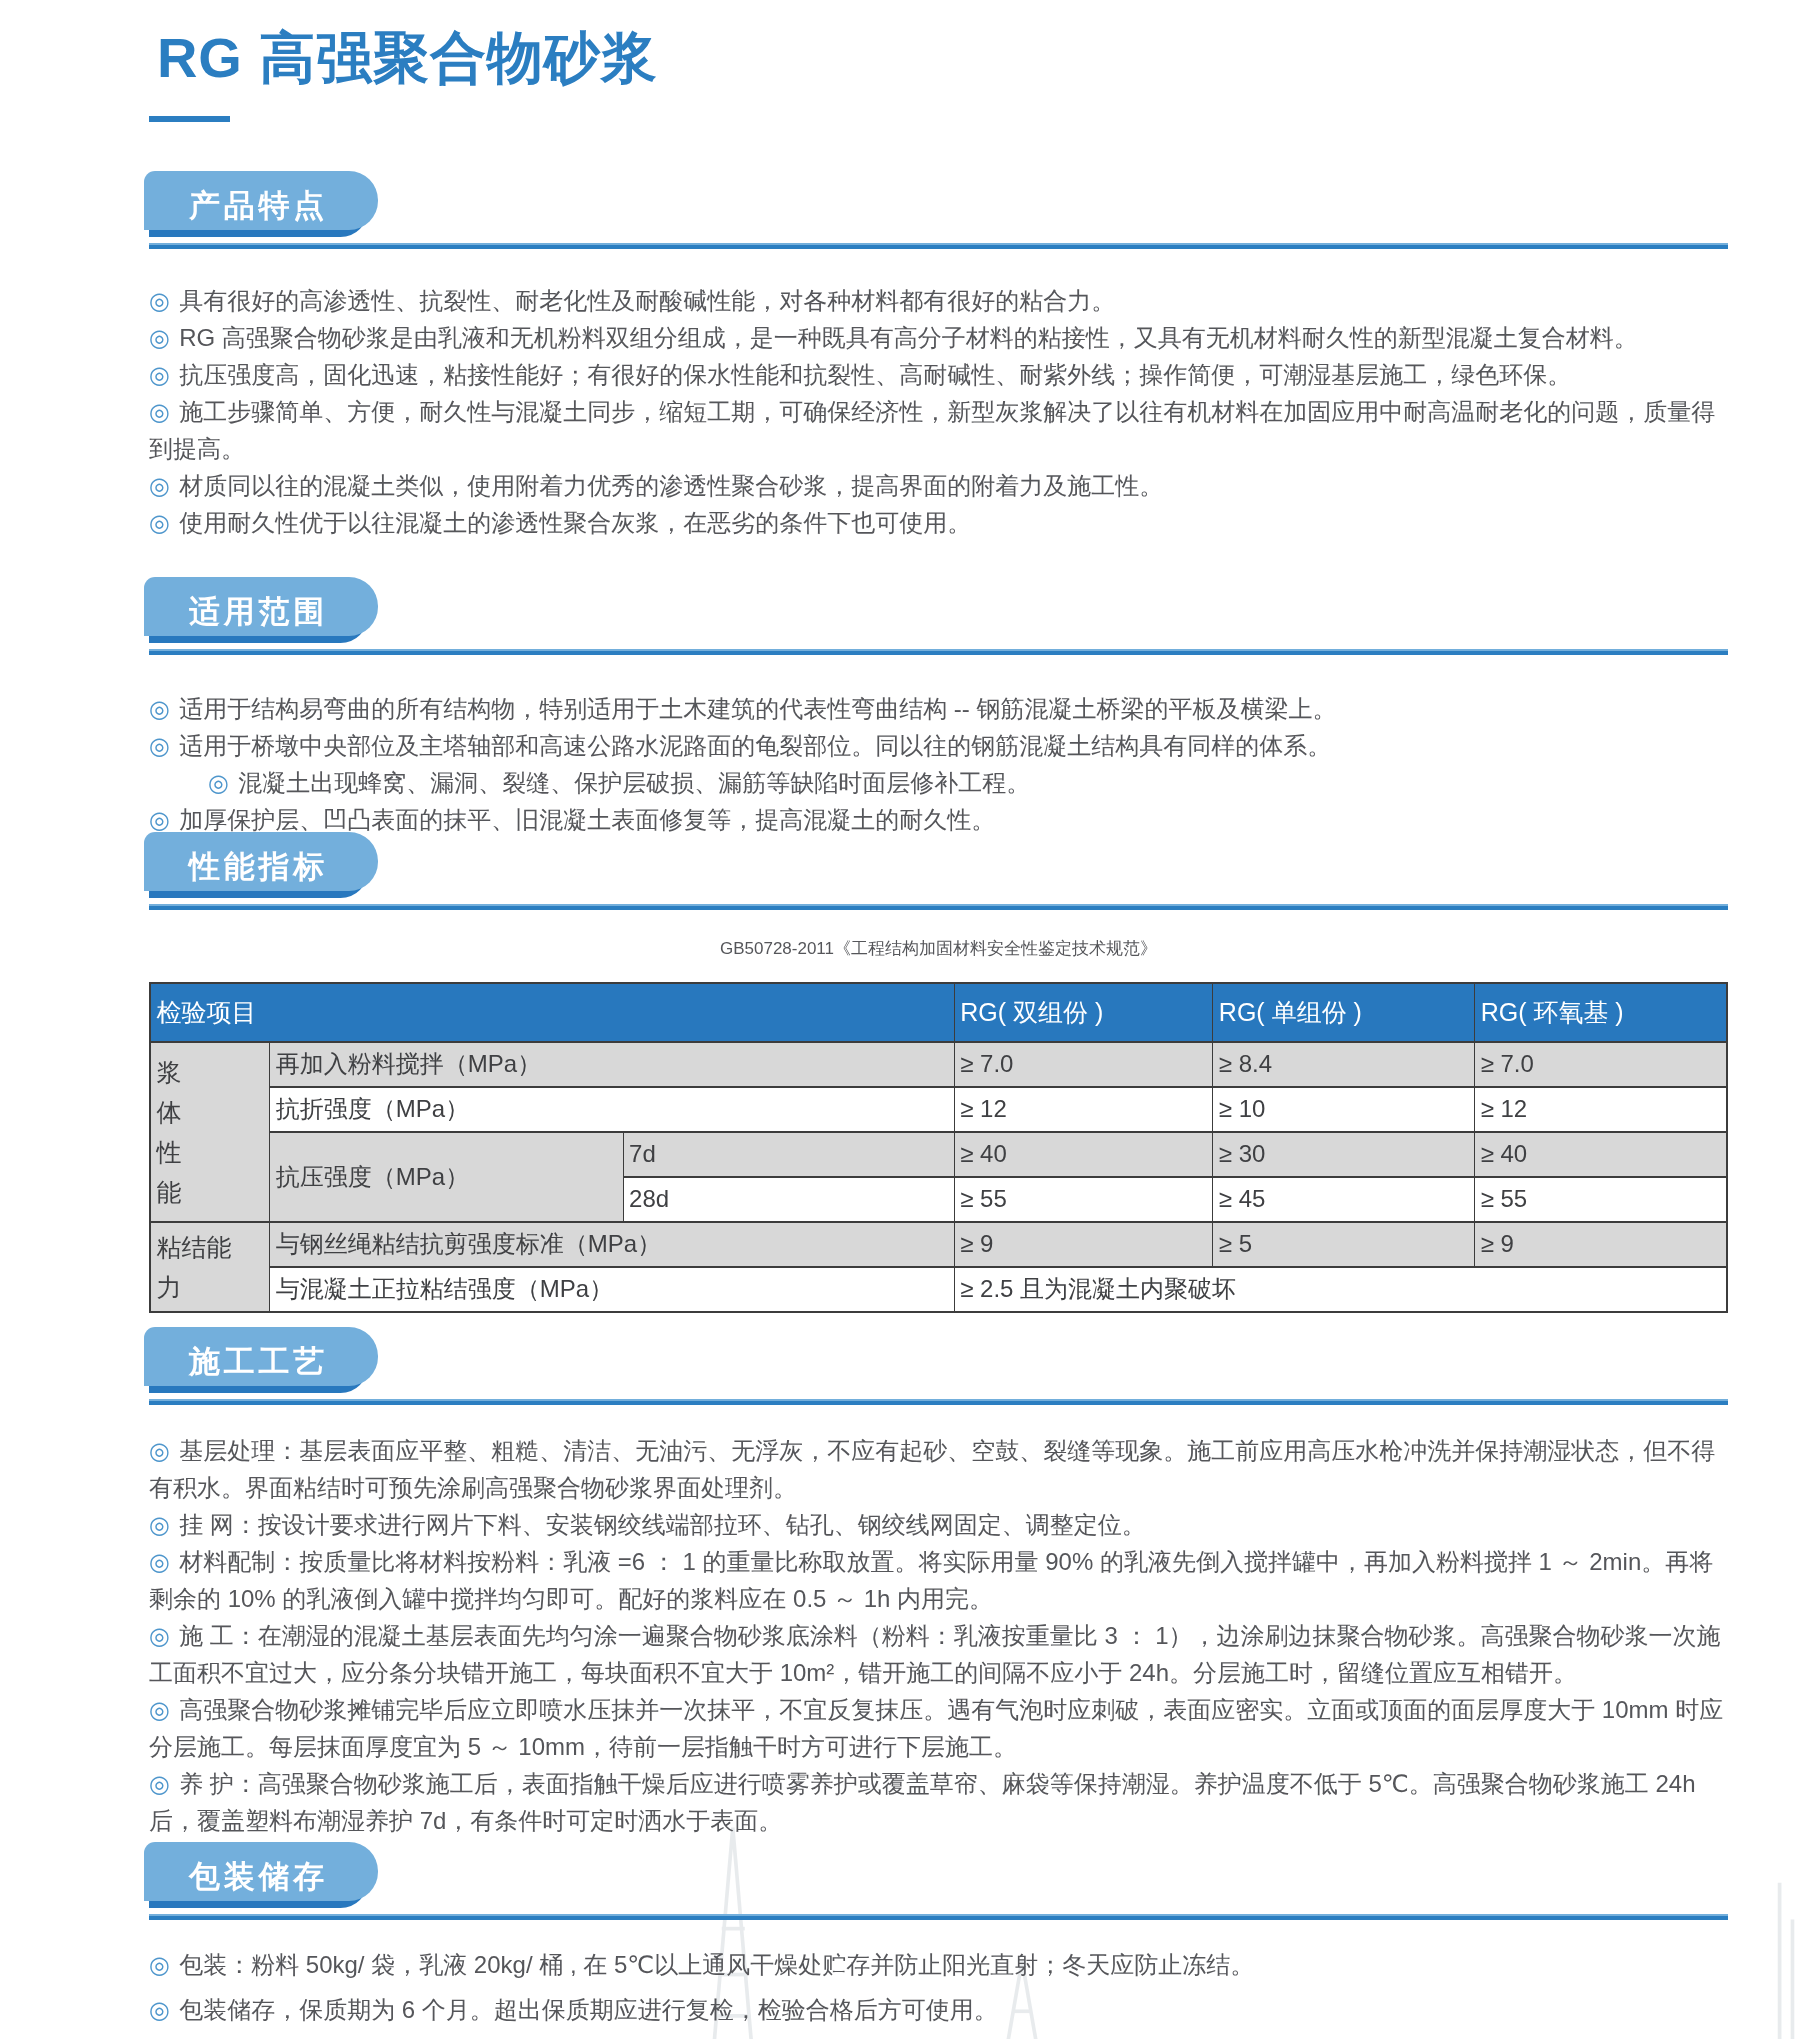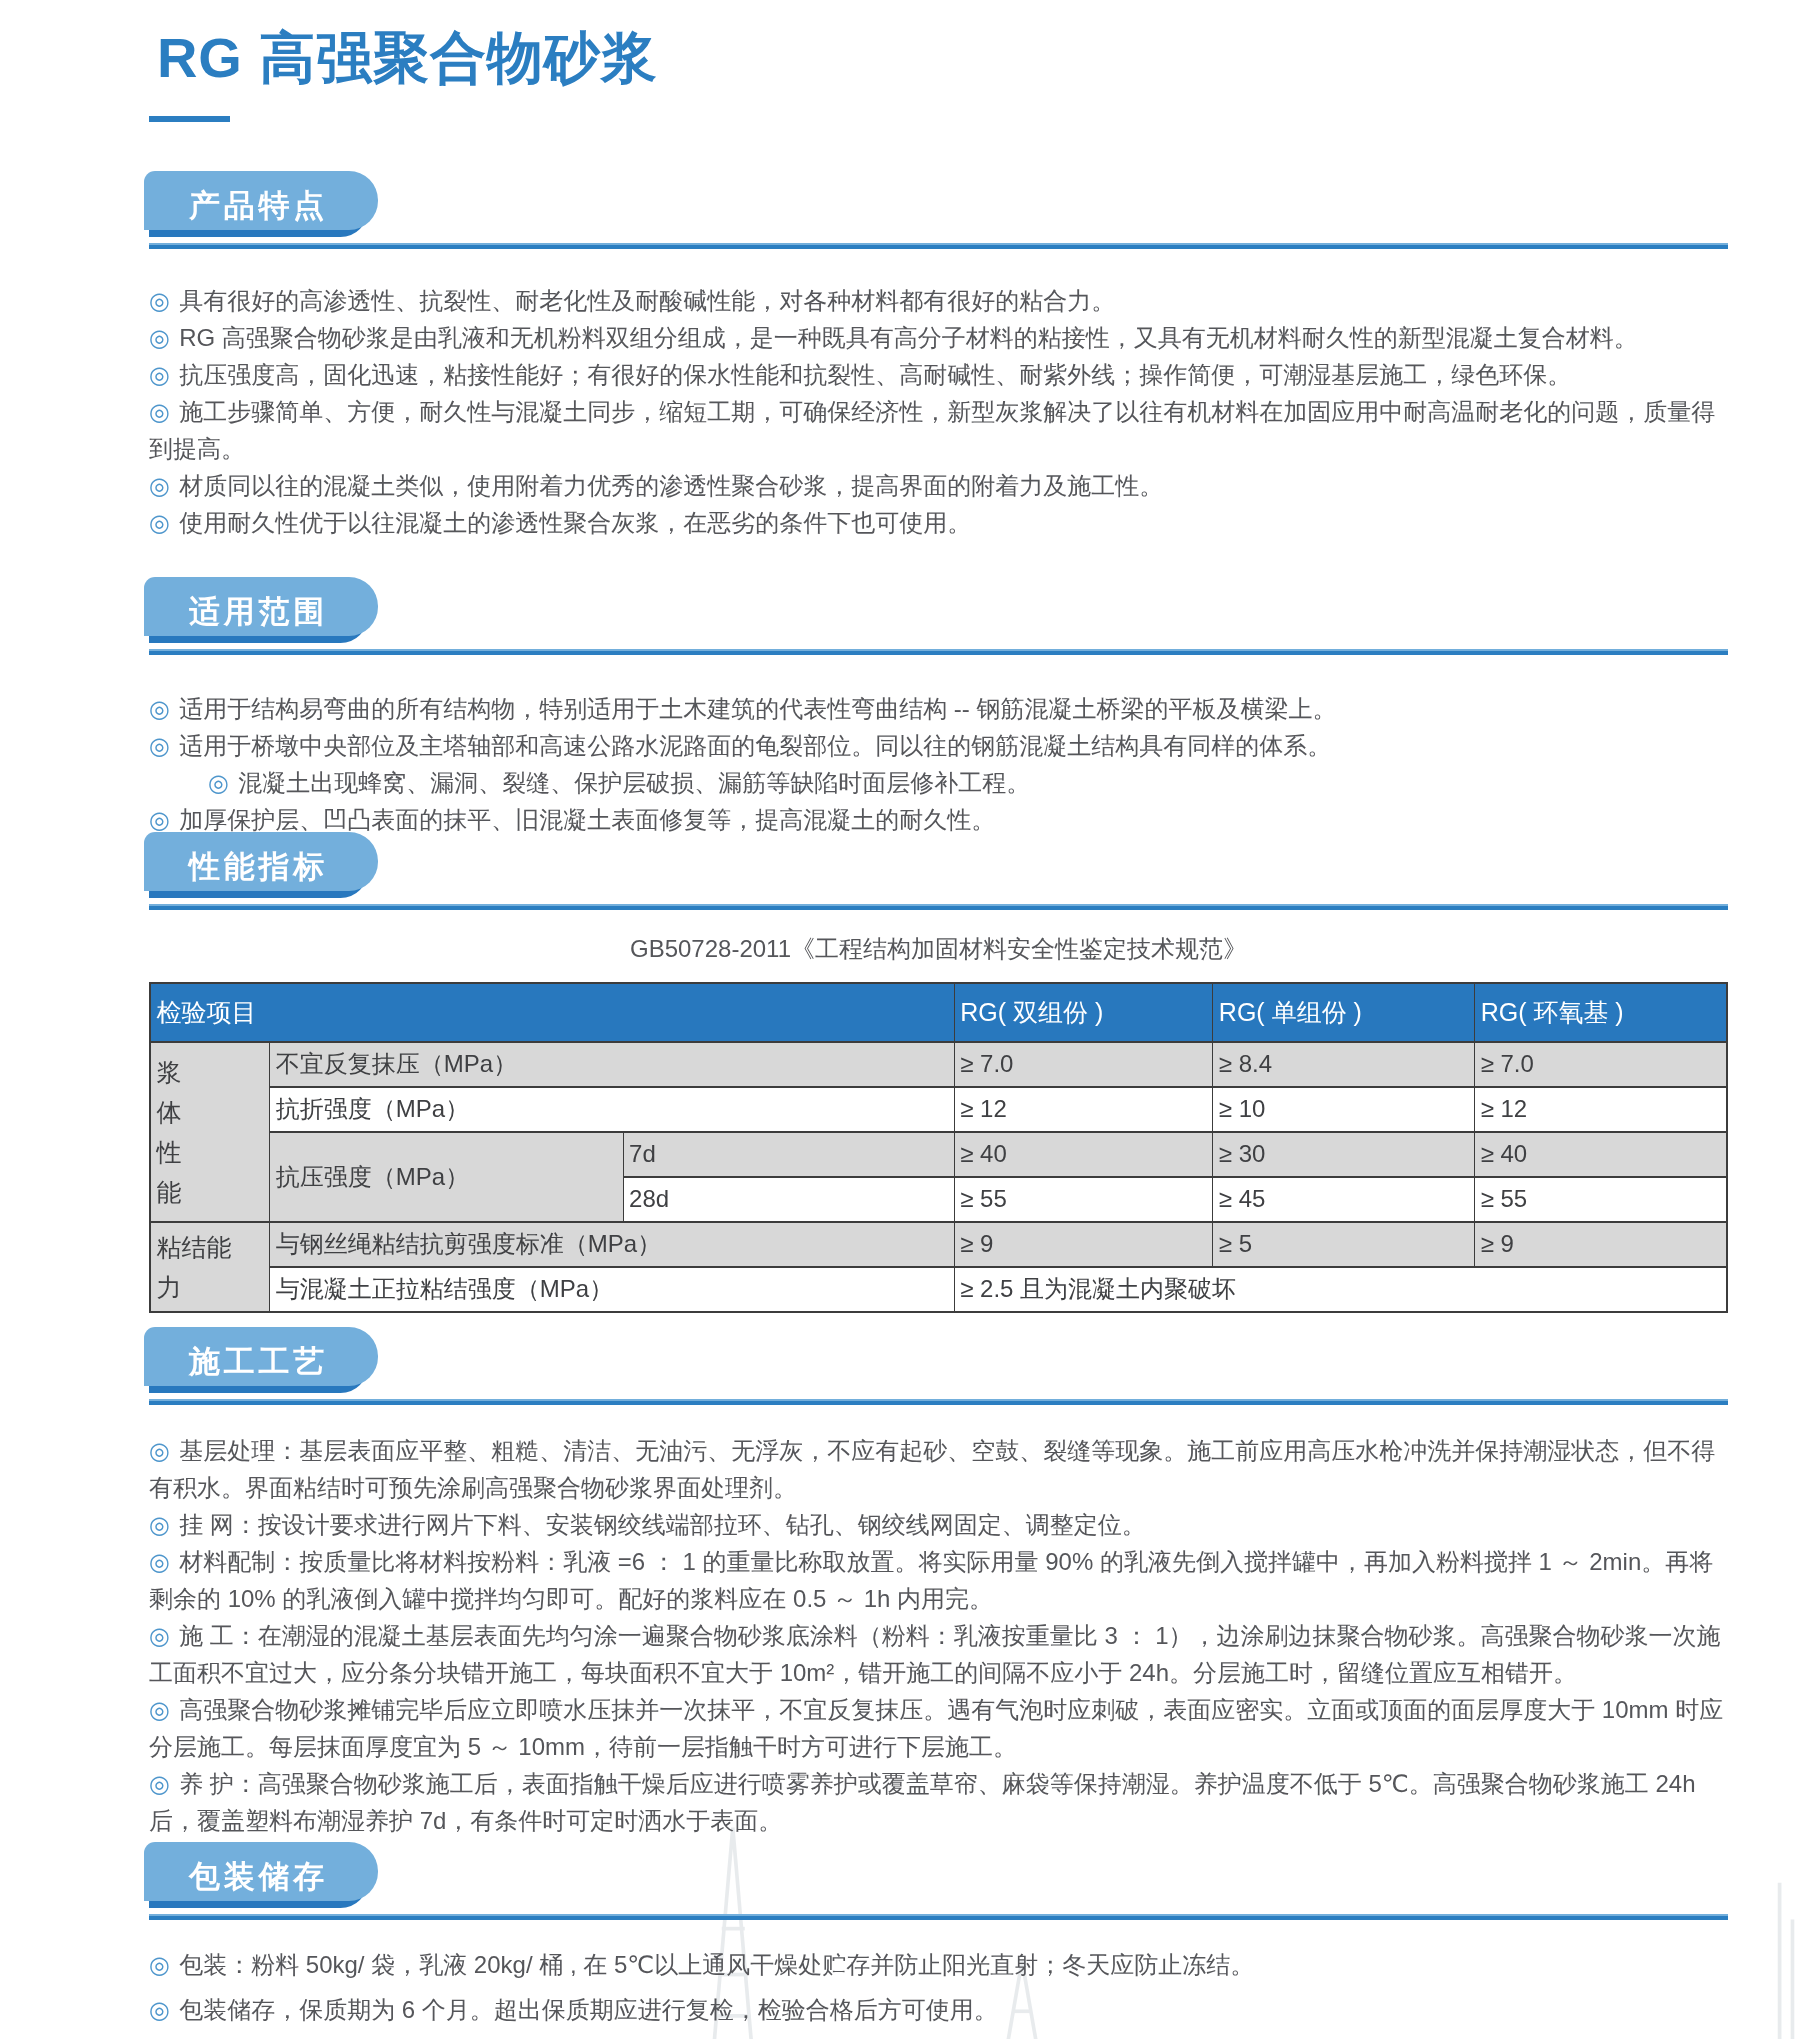--- a/index.html
+++ b/index.html
@@ -52,21 +52,21 @@
   .sec-scope{margin-top:55px;}
   .sec-scope .bullets{margin-top:35px;}
   .sec-performance{margin-top:13px;}
   .sec-process{margin-top:33px;}
   .sec-process .bullets{margin-top:27.5px;}
   .sec-packaging{margin-top:22px;}
   .sec-packaging .bullets{margin-top:26px;}
   .sec-packaging .bullet + .bullet{margin-top:7.3px;}
 
   
-  .standard-line{margin-top:22px;text-align:center;font-size:24px;line-height:33px;color:#55565A;}
+  .standard-line{margin-top:22px;text-align:center;font-size:17px;line-height:33px;color:#55565A;}
   table.perf{
     width:100%;margin-top:16.5px;border-collapse:collapse;table-layout:fixed;
     font-size:24px;color:#3F4043;
   }
   table.perf th,table.perf td{
     border:1.8px solid #3C3C3C;text-align:left;vertical-align:middle;
     padding:0 5.5px;height:43px;
   }
   table.perf tr{border-top:2.8px solid #3C3C3C;}
   table.perf{border:2.8px solid #3C3C3C;}
@@ -163,21 +163,21 @@
           <th>RG( 单组份 )</th>
           <th>RG( 环氧基 )</th>
         </tr>
         <tr>
           <td class="vlabel" rowspan="4">
             <div>浆</div>
             <div>体</div>
             <div>性</div>
             <div>能</div>
           </td>
-          <td class="cell-gray" colspan="2">不宜反复抹压（MPa）</td>
+          <td class="cell-gray" colspan="2">再加入粉料搅拌（MPa）</td>
           <td class="cell-gray">≥ 7.0</td>
           <td class="cell-gray">≥ 8.4</td>
           <td class="cell-gray">≥ 7.0</td>
         </tr>
         <tr>
           <td class="cell-white" colspan="2">抗折强度（MPa）</td>
           <td class="cell-white">≥ 12</td>
           <td class="cell-white">≥ 10</td>
           <td class="cell-white">≥ 12</td>
         </tr>

